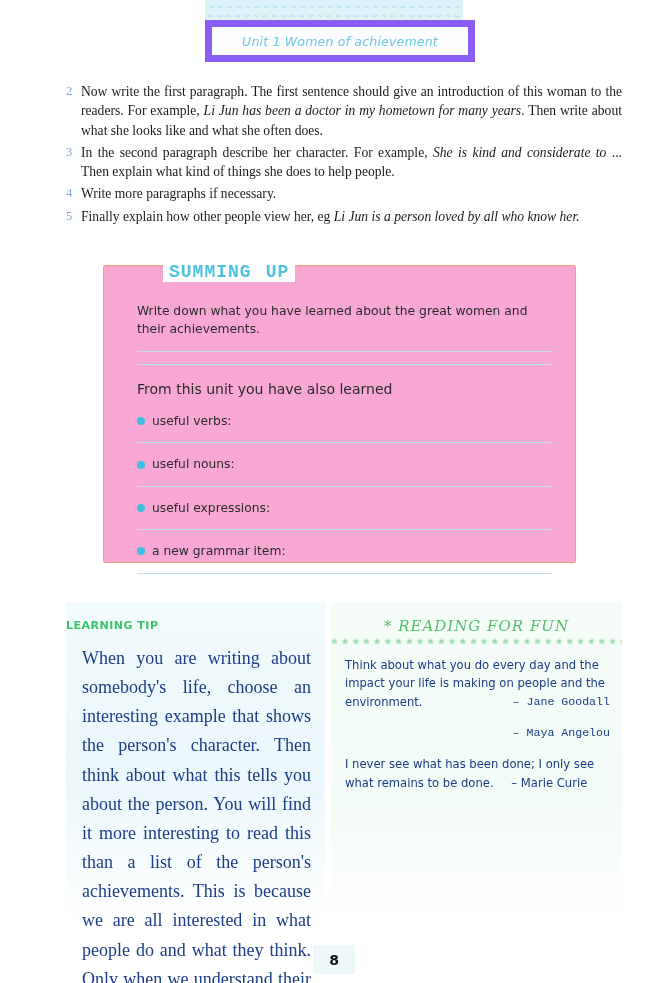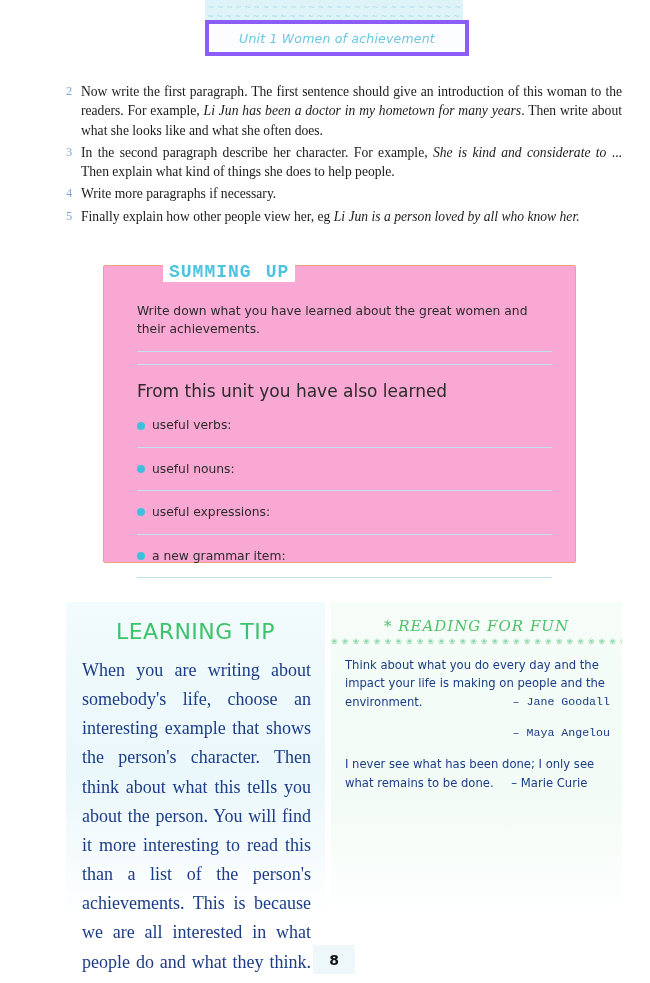--- a/index.html
+++ b/index.html
@@ -39,21 +39,21 @@
     color: #8ecfe0;
     letter-spacing: 1px;
     white-space: nowrap;
   }
   .header-title-box {
     position: absolute;
     top: 20px;
     left: 0;
     width: 256px;
     height: 28px;
-    border: 4px solid #8b5cf6;
+    border: 7px solid #8b5cf6;
     background: #fbfdfe;
     display: flex;
     align-items: center;
     justify-content: center;
   }
   .header-title {
     font-family: "DejaVu Sans", sans-serif;
     font-style: italic;
     font-size: 12.5px;
     color: #6ec6df;
@@ -136,21 +136,21 @@
     margin: 0 0 4px 0;
   }
   .rule {
     border-bottom: 1px solid #bfe3ee;
     height: 1px;
     margin: 11px 0 0 0;
   }
   .summing-sub {
     margin: 14px 0 0 0;
     font-family: "DejaVu Sans", sans-serif;
-    font-size: 17px;
+    font-size: 14px;
   }
   .bullet-row {
     display: flex;
     align-items: center;
     margin-top: 12px;
     font-family: "DejaVu Sans", sans-serif;
     font-size: 12.3px;
   }
   .dot {
     width: 8px;
@@ -173,24 +173,24 @@
   .panel-left {
     position: absolute;
     left: 0;
     top: 0;
     width: 259px;
     height: 318px;
     background: linear-gradient(180deg, #f2fbfd 0%, #eaf7fb 55%, #ffffff 100%);
   }
   .learning-tip-title {
     font-family: "DejaVu Sans", sans-serif;
-    font-weight: normal;
-    font-size: 22px;
+    font-weight: bold;
+    font-size: 11px;
     color: #3cc36a;
-    text-align: center;
+    text-align: left;
     letter-spacing: 0.5px;
     margin: 17px 0 12px 0;
   }
   .learning-tip-body {
     font-family: "Liberation Serif", serif;
     font-size: 18px;
     line-height: 1.62;
     color: #1b3c86;
     text-align: justify;
     padding: 0 14px 0 16px;

